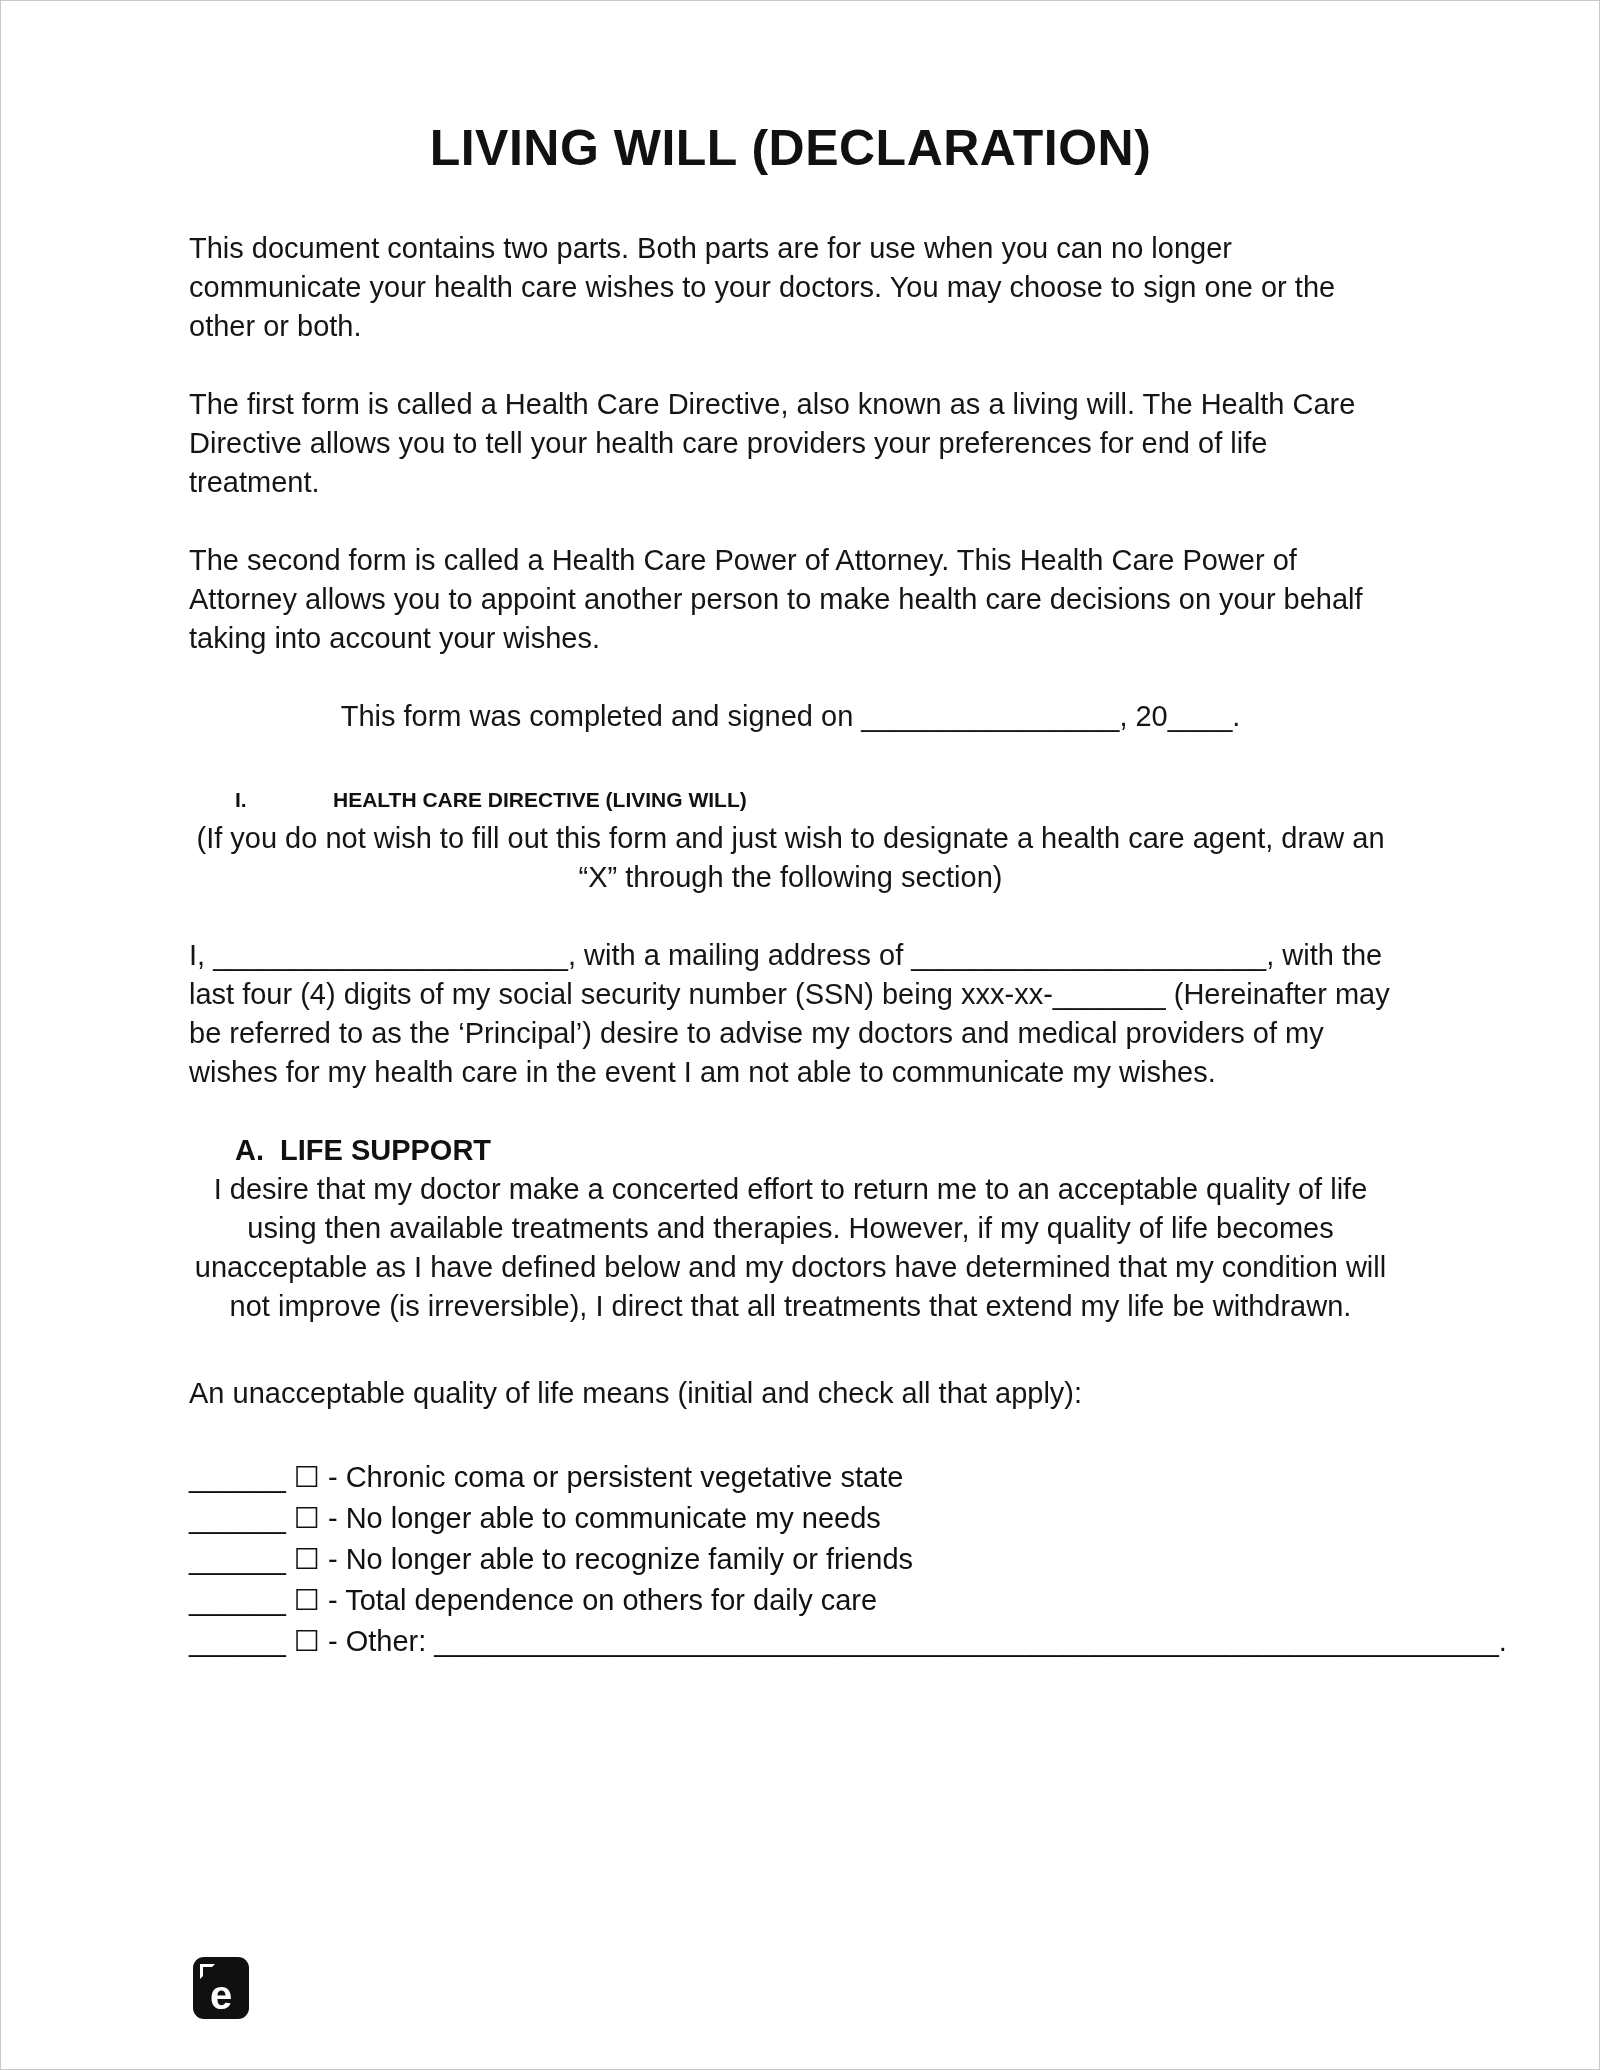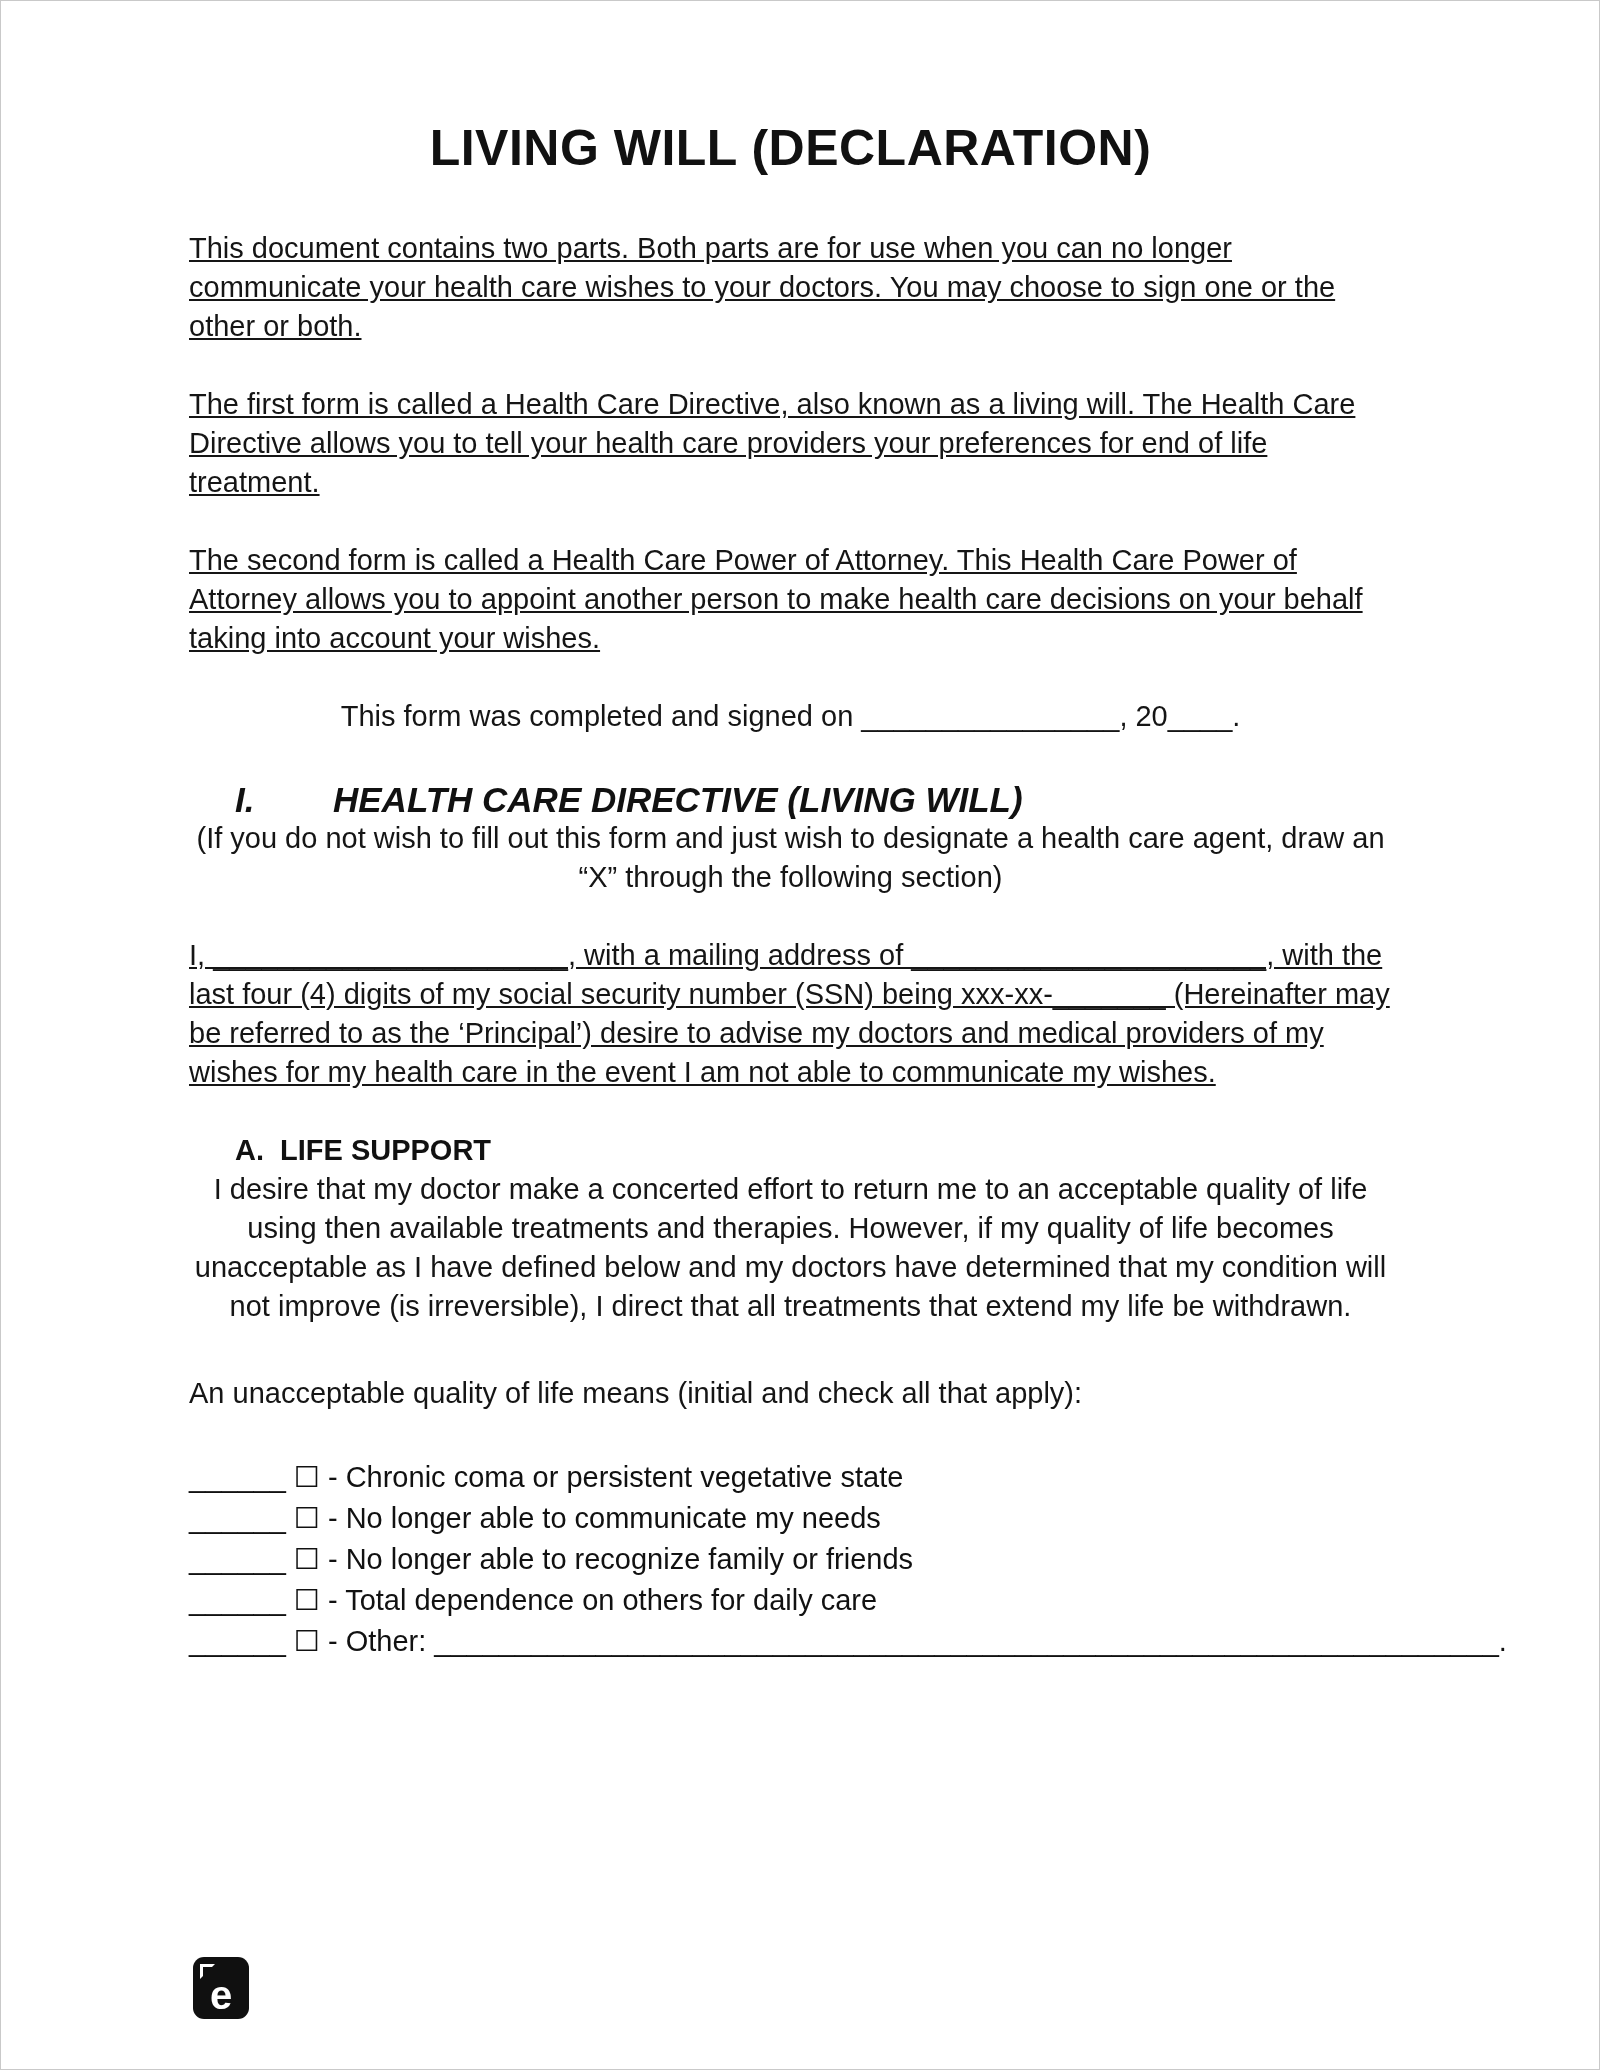--- a/index.html
+++ b/index.html
@@ -23,27 +23,26 @@
     text-align: center;
     letter-spacing: 0.5px;
     margin-bottom: 52px;
     color: #111111;
   }
   p, .line {
     font-size: 29px;
     line-height: 39px;
     color: #151515;
   }
-  .para { margin-bottom: 39px; text-decoration: underline; }
+  .para { margin-bottom: 39px; }
   .signed-line { margin-bottom: 44px; text-align: center; }
   .sec-heading {
-    font-size: 35px;
+    font-size: 21px;
     line-height: 39px;
     font-weight: bold;
-    font-style: italic;
   }
   .sec-num {
     display: inline-block;
     margin-left: 46px;
     width: 98px;
   }
   .sub-heading {
     font-size: 29px;
     line-height: 39px;
     font-weight: bold;

